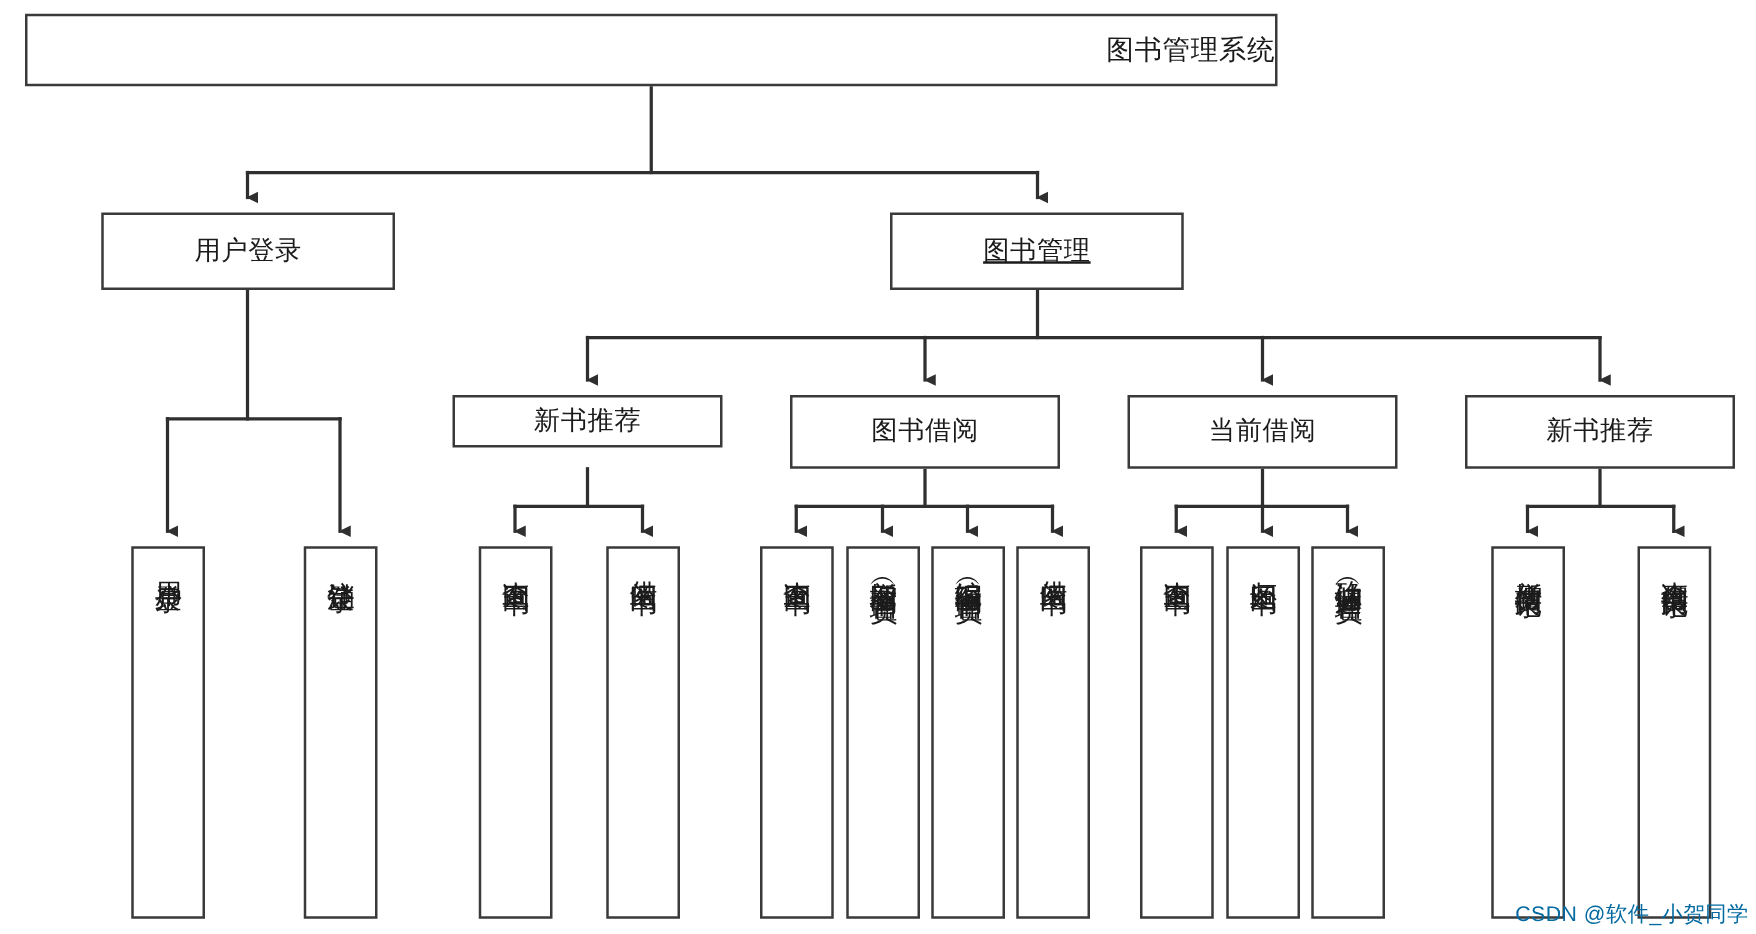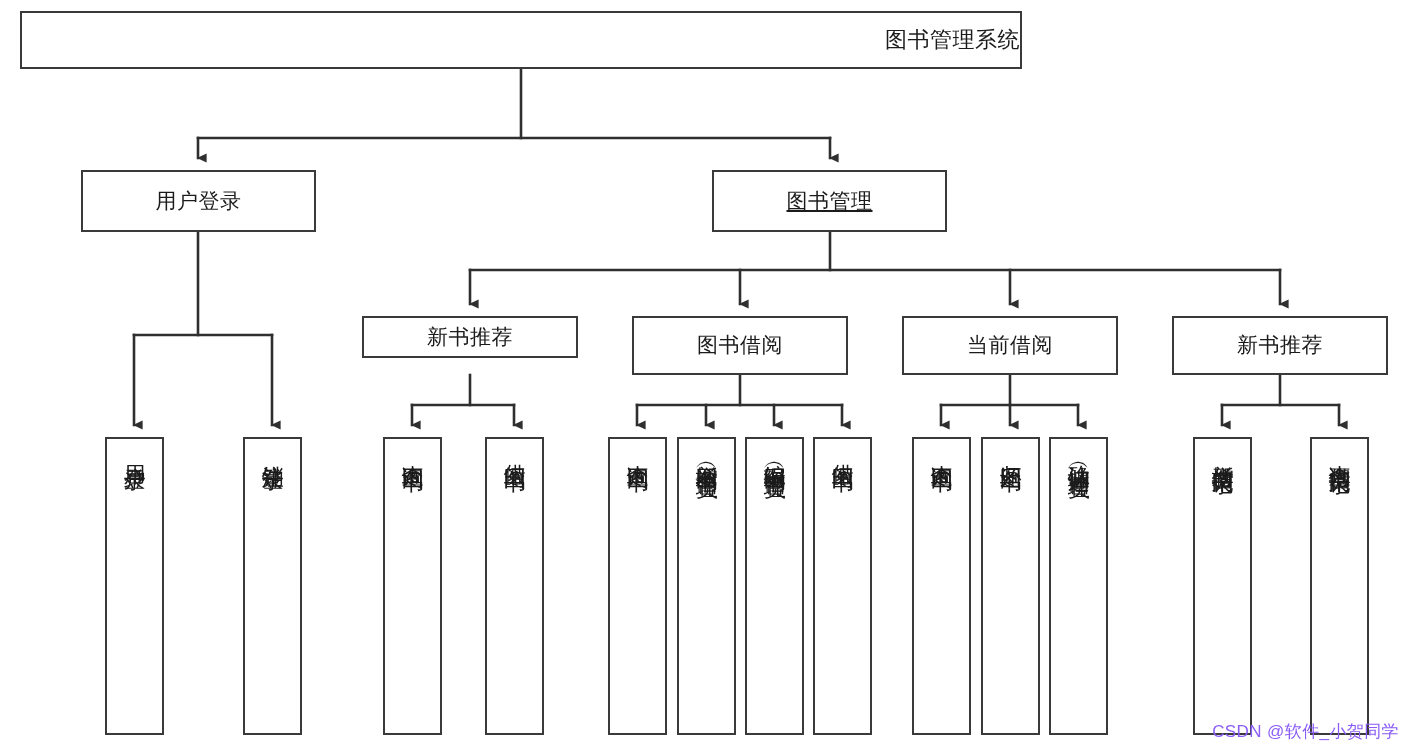--- a/index.html
+++ b/index.html
@@ -61,21 +61,21 @@
     font-size: 22px;
     line-height: 1.12;
     letter-spacing: 2px;
     white-space: nowrap;
   }
   .watermark {
     position: absolute;
     right: 6px;
     bottom: 4px;
     font-size: 17px;
-    color: #8b5cf6;
+    color: #0369a1;
     letter-spacing: 0.4px;
     white-space: nowrap;
     z-index: 3;
     margin-left: 48px;
   }
 </style>
 </head>
 <body>
 
 <div id="canvas">

